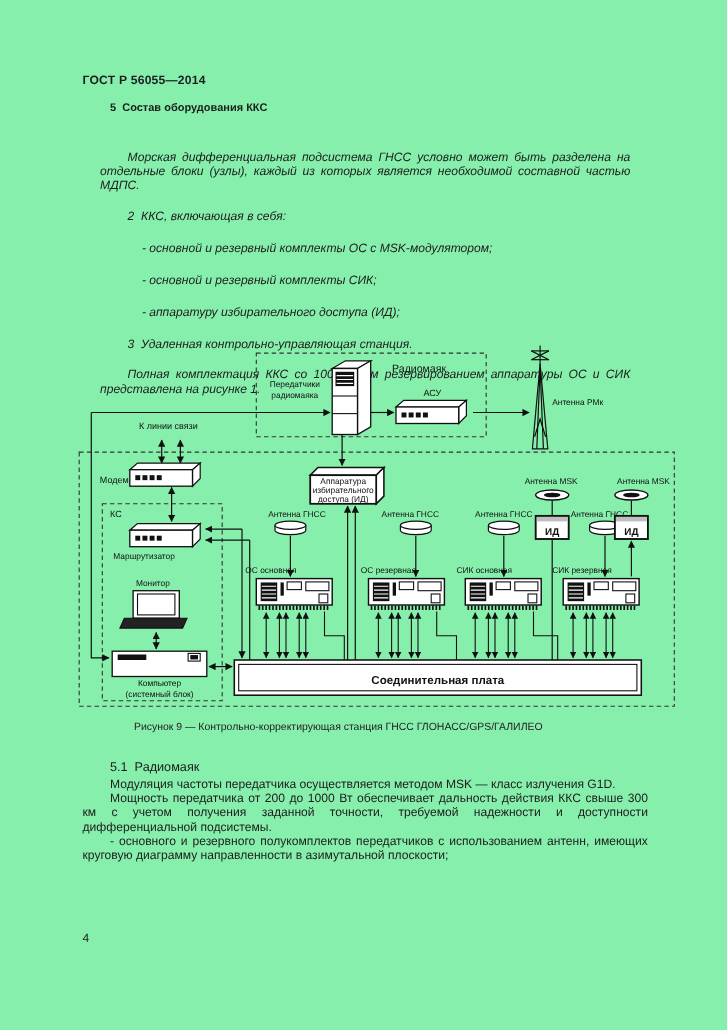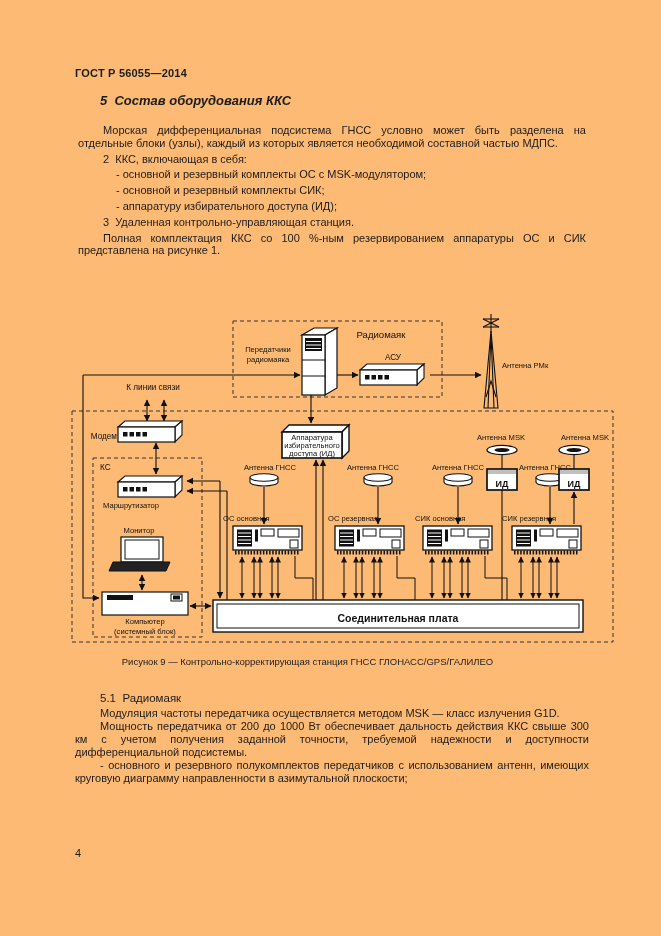--- a/index.html
+++ b/index.html
@@ -1,25 +1,25 @@
 <!DOCTYPE html>
 <html><head>
 <meta charset="utf-8">
 <style>
   html,body{margin:0;padding:0;background:#888;}
   .page{
     position:relative;width:661px;height:936px;margin:0 auto;
-    background:#fdba74;color:#1c1c1c;
+    background:#86efac;color:#1c1c1c;
     font-family:"Liberation Sans","DejaVu Sans",sans-serif;
     overflow:hidden;
   }
   .hdr{position:absolute;left:75px;top:67px;font-size:11px;font-weight:bold;letter-spacing:.2px;}
-  .h5{position:absolute;left:100px;top:93px;font-size:13px;font-weight:bold;white-space:pre-wrap;font-style:italic;}
+  .h5{position:absolute;left:100px;top:93px;font-size:10px;font-weight:bold;white-space:pre-wrap;}
   .flow{position:absolute;left:75px;top:121px;width:514px;font-size:11px;line-height:12.8px;text-align:justify;}
-  .flow p{margin:3px;white-space:pre-wrap;}
+  .flow p{margin:16px;white-space:pre-wrap;font-style:italic;}
   .ind{text-indent:25px;}
   .sub{padding-left:38px;text-indent:0;}
   .flow2{position:absolute;left:75px;top:692px;width:514px;font-size:11px;line-height:13px;text-align:justify;}
   .flow2 p{margin:0;white-space:pre-wrap;}
   .h51{font-weight:normal;padding-left:25px;margin:0 0 2px 0 !important;font-size:11.5px;}
   .caption{position:absolute;left:60px;top:656px;width:495px;text-align:center;font-size:9.5px;color:#222;}
   .pagenum{position:absolute;left:75px;top:847px;font-size:11px;}
   svg.fig{position:absolute;left:0;top:0;width:661px;height:936px;}
   svg.fig text{font-family:"Liberation Sans","DejaVu Sans",sans-serif;fill:#111;}
   .lbl{font-size:7.6px;}

